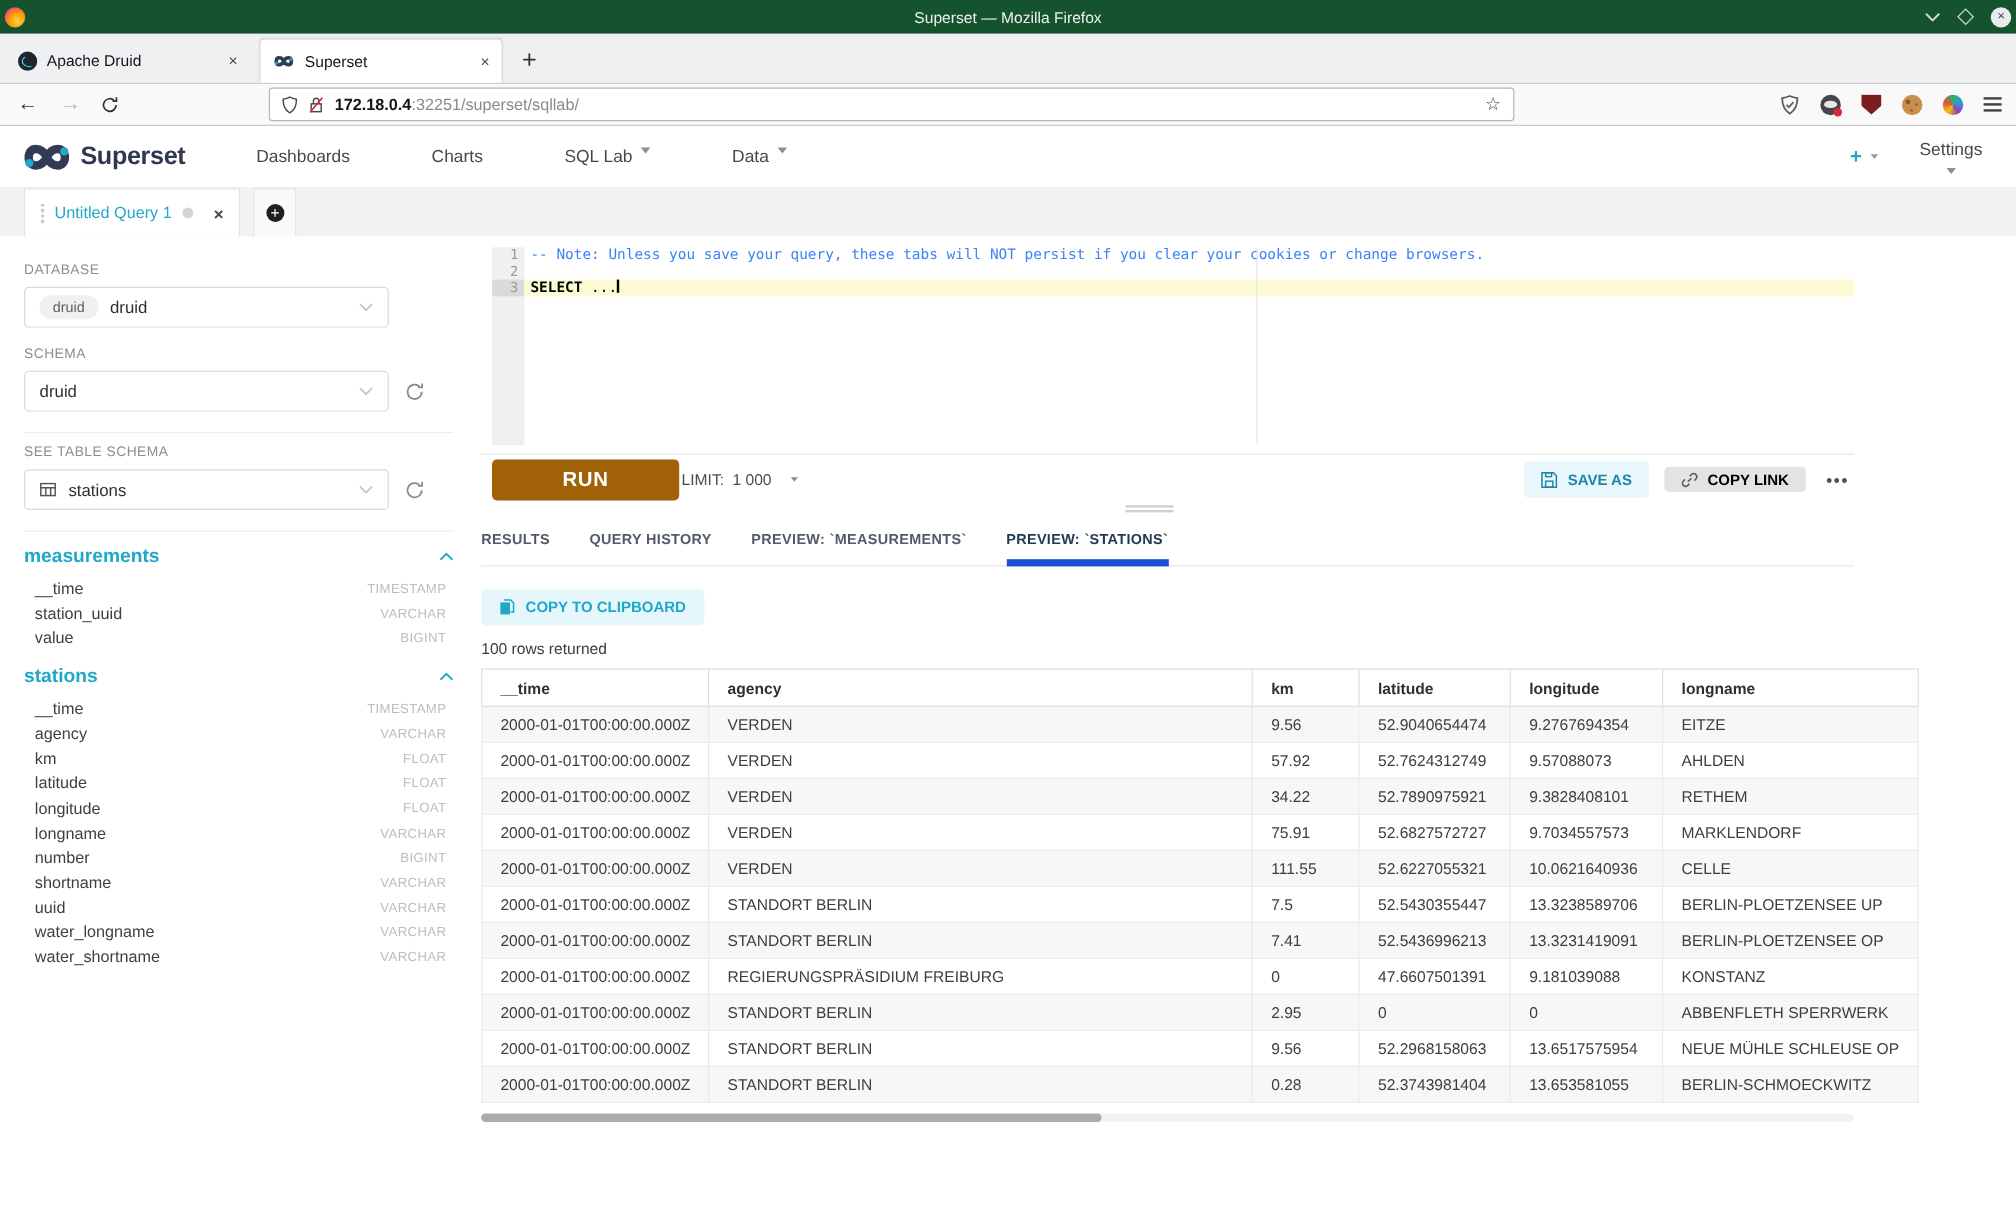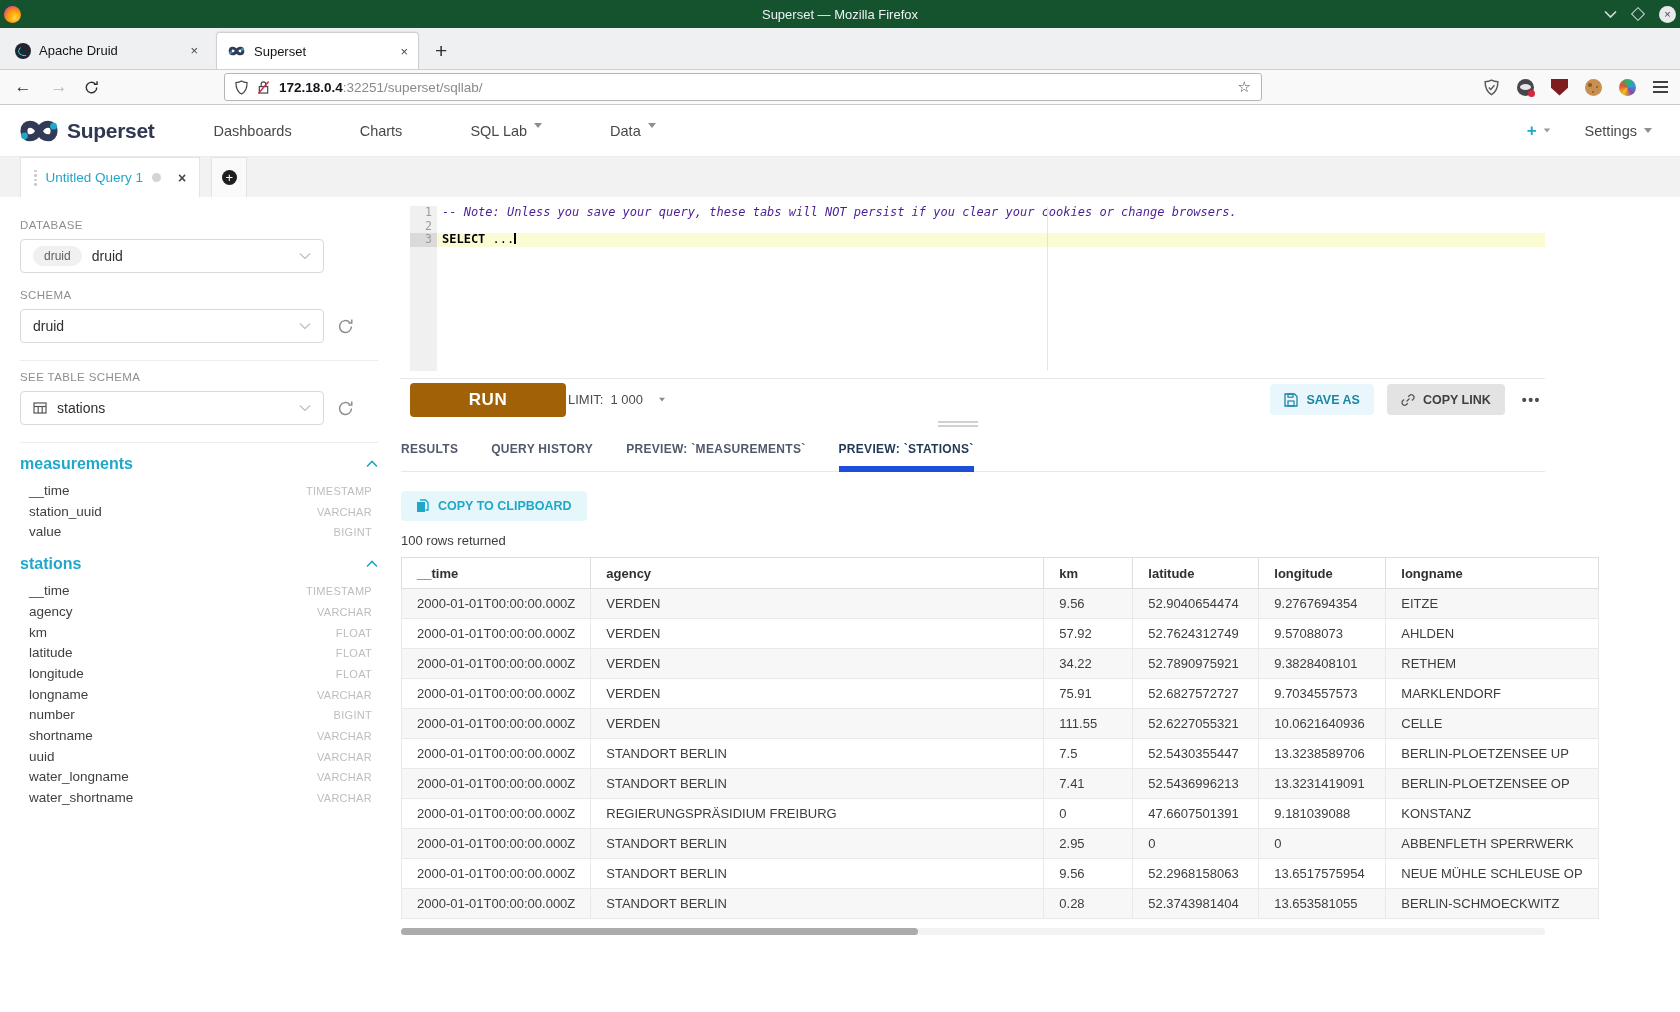--- a/index.html
+++ b/index.html
@@ -49,21 +49,21 @@
 
   
   .ss-navbar { height:52px; display:flex; align-items:center; padding:0 16px; border-bottom:1px solid #ececec; background:#fff; }
   .ss-brand { font-size:21px; font-weight:bold; color:#2f3850; margin-left:5px; letter-spacing:-.3px; }
   .ss-menu { display:flex; gap:37px; margin-left:28px; font-size:14.5px; color:#484848; align-items:center; }
   .ss-menu .mi { display:flex; align-items:flex-start; gap:7px;margin-left:31px; }
   .caret { width:0; height:0; border-left:4px solid transparent; border-right:4px solid transparent; border-top:5px solid #8f8f8f; display:inline-block; }
   .ss-right { margin-left:auto; display:flex; align-items:center; gap:34px; padding-right:12px; }
   .ss-plus { color:#20a7c9; font-weight:bold; font-size:17px; display:flex; align-items:center; gap:6px; }
   .ss-plus .caret { border-top-color:#9a9a9a; transform:scale(.8); }
-  .ss-settings { font-size:14.5px; color:#484848; display:flex; align-items:center; gap:7px; }
+  .ss-settings { font-size:14.5px; color:#484848; display:flex; align-items:center; gap:7px;flex-direction:column; }
 
   
   .query-strip { height:40px; background:#f2f2f2; display:flex; align-items:flex-end; padding-left:20px; }
   .qtab { height:40px; background:#fff; border:1px solid #e3e3e3; border-bottom:none; display:flex; align-items:center; gap:9px; padding:0 13px; }
   .qtab-drag { display:flex; flex-direction:column; gap:2px; }
   .qtab-drag i { width:2.5px; height:2.5px; border-radius:50%; background:#c9c9c9; display:block; }
   .qtab-title { color:#20a7c9; font-size:13.5px; }
   .qtab-dot { width:9px; height:9px; border-radius:50%; background:#d4d4d4; }
   .qtab-close { color:#454545; font-size:14px; font-weight:bold; margin-left:8px; }
   .qtab-add { height:40px; width:36px; margin-left:11px; background:#fafafa; border:1px solid #e3e3e3; border-bottom:none; display:grid; place-items:center; }
@@ -90,37 +90,37 @@
   .col-name { font-size:13.5px; color:#3f3f3f; }
   .col-type { font-size:11px; color:#bdbdbd; letter-spacing:.3px; }
 
   
   .editor { position:absolute; top:8px; left:10px; width:1135px; height:165px; font-family:"DejaVu Sans Mono", monospace; font-size:12px; background:#fff; }
   .gutter { position:absolute; left:0; top:1px; width:27px; height:100%; background:#f0f0f0; }
   .gutter .ln { height:13.5px; line-height:13.5px; text-align:right; padding-right:5px; color:#9b9b9b; font-size:11.5px; }
   .gutter .ln.active { background:#dadada; }
   .code { position:absolute; left:27px; top:1px; right:0; bottom:0; }
   .code-line { height:13.5px; line-height:13.5px; padding-left:5px; white-space:pre; color:#000; }
-  .code-line.comment { color:#4c1d95; font-style:italic; }
+  .code-line.comment { color:#3b82f6; }
   .code-line.active { background:#fcfcd4; }
   .kw { font-weight:bold; }
   .cursor { display:inline-block; width:1.5px; height:11px; background:#000; vertical-align:-1px; }
   .print-margin { position:absolute; left:610px; top:1px; bottom:0; width:1px; background:#e3e3e3; }
 
   
   .sql-toolbar { position:absolute; top:181px; left:0; width:1145px; height:42px; border-top:1px solid #e8e8e8;
     display:flex; align-items:center; }
   .run-btn { margin-left:10px; width:156px; height:34px; background:#a16207; color:#fff; border-radius:4px;
     font-weight:bold; font-size:17px; letter-spacing:.6px; display:grid; place-items:center; }
   .limit { margin-left:2px; font-size:13px; color:#4c4c4c; display:flex; align-items:center; gap:7px; }
   .limit .caret { transform:scale(.75); border-top-color:#8c8c8c; margin-left:8px; }
   .sql-toolbar .right { margin-left:auto; display:flex; align-items:center; gap:13px; }
   .btn-saveas { height:31px; padding:0 14px; background:#e9f7fc; border-radius:4px; color:#1b87a5; font-weight:bold;
     font-size:12.5px; display:flex; gap:8px; align-items:center; }
-  .btn-copylink { height:31px; padding:0 14px; background:#e3e3e3; border-radius:4px; color:#404040; font-weight:bold;
+  .btn-copylink { height:21px; padding:0 14px; background:#e3e3e3; border-radius:4px; color:#000000; font-weight:bold;
     font-size:12.5px; display:flex; gap:8px; align-items:center; }
   .btn-more { color:#4f4f4f; font-size:14px; letter-spacing:1.5px; font-weight:bold; padding:0 4px; }
 
   .drag-handle { position:absolute; top:224px; left:538px; width:40px; }
   .drag-handle i { display:block; height:1.5px; background:#d0d0d0; margin-bottom:2.5px; }
 
   
   .result-tabs { position:absolute; top:245px; left:1px; width:1144px; display:flex; gap:33px; border-bottom:1px solid #e8e8e8; height:30px; }
   .rtab { font-size:12px; font-weight:bold; color:#51596a; letter-spacing:.3px; padding-bottom:12px; }
   .rtab.active { color:#233a56; border-bottom:6px solid #1d4ed8; margin-bottom:-1px; }

